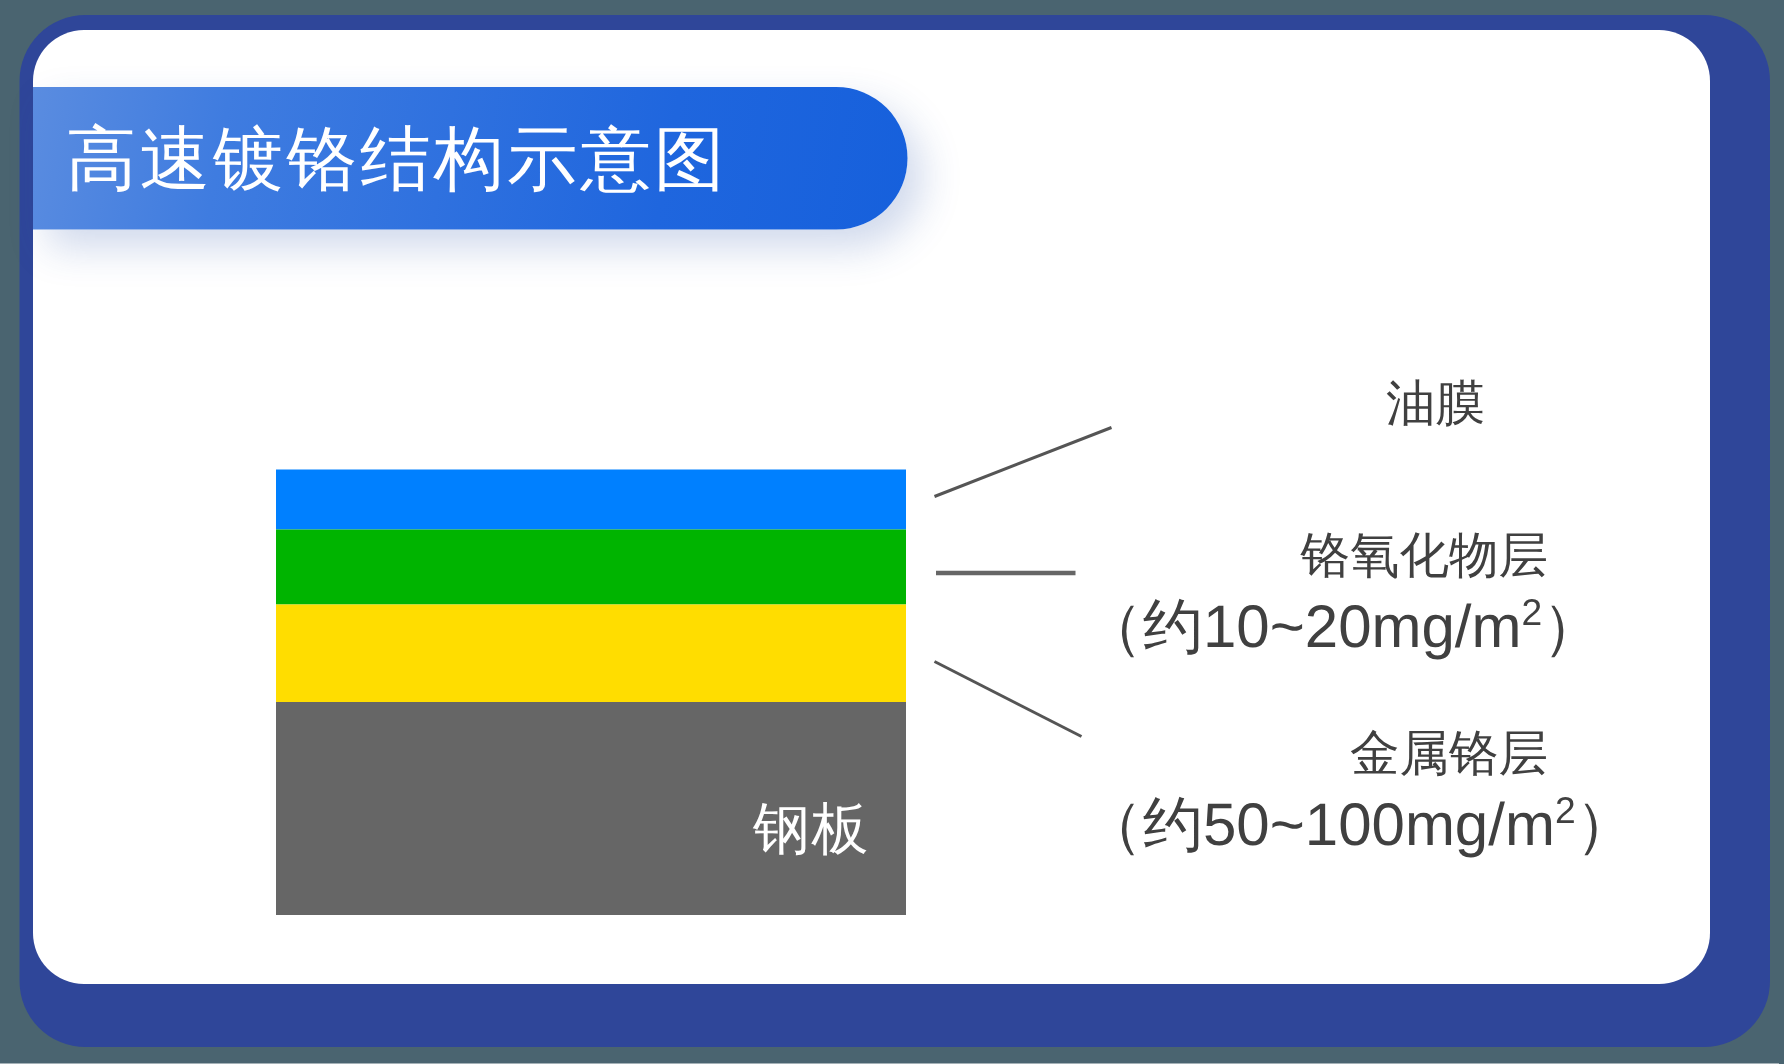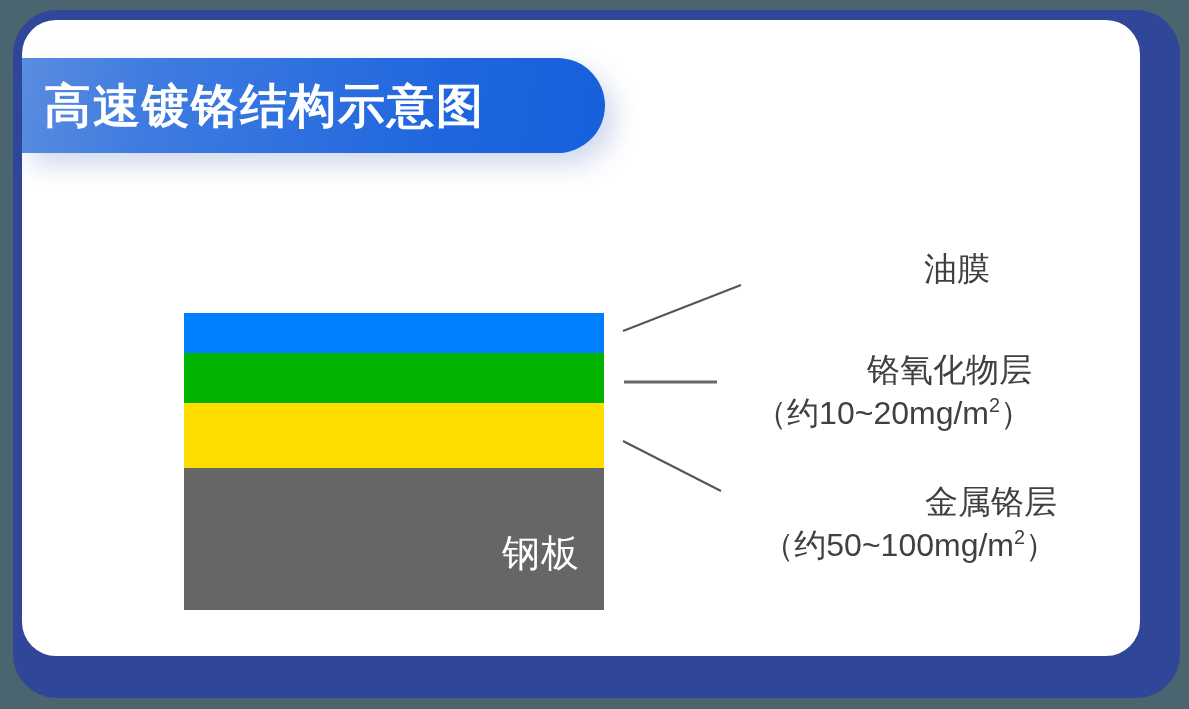--- a/index.html
+++ b/index.html
@@ -52,21 +52,21 @@
     display: flex;
     align-items: center;
     box-shadow: 10px 12px 26px rgba(40, 80, 170, 0.22);
   }
   #title-banner .title-text {
     color: #ffffff;
     font-size: 47px;
     letter-spacing: 2px;
     padding-left: 22px;
     line-height: 1;
-    font-weight: 700;
+    font-weight: 400;
     white-space: nowrap;
   }
 
   
   #layer-stack {
     position: absolute;
     left: 184px;
     top: 313px;
     width: 420px;
     height: 271px;
@@ -105,26 +105,26 @@
 
   
   .annotation {
     position: absolute;
     color: #404040;
     text-align: right;
     line-height: 1.34;
     white-space: nowrap;
   }
   .annotation .ann-title { font-size: 33px; display: block; }
-  .annotation .ann-sub   { font-size: 32px; display: block; }
+  .annotation .ann-sub   { font-size: 40px; display: block; }
   .ann-sub sup { font-size: 0.62em; vertical-align: super; line-height: 0; }
 
   #annotation-oil   { left: 760px; top: 247px; width: 230px; }
   #annotation-oxide { left: 722px; top: 348px; width: 310px; }
-  #annotation-metal { left: 722px; top: 480px; width: 310px; margin-left: 25px; }
+  #annotation-metal { left: 722px; top: 480px; width: 310px; }
 </style>
 </head>
 <body>
 
 <div id="navy-frame"></div>
 
 <div id="white-card"></div>
 
 <div id="title-banner">
   <span class="title-text">高速镀铬结构示意图</span>

